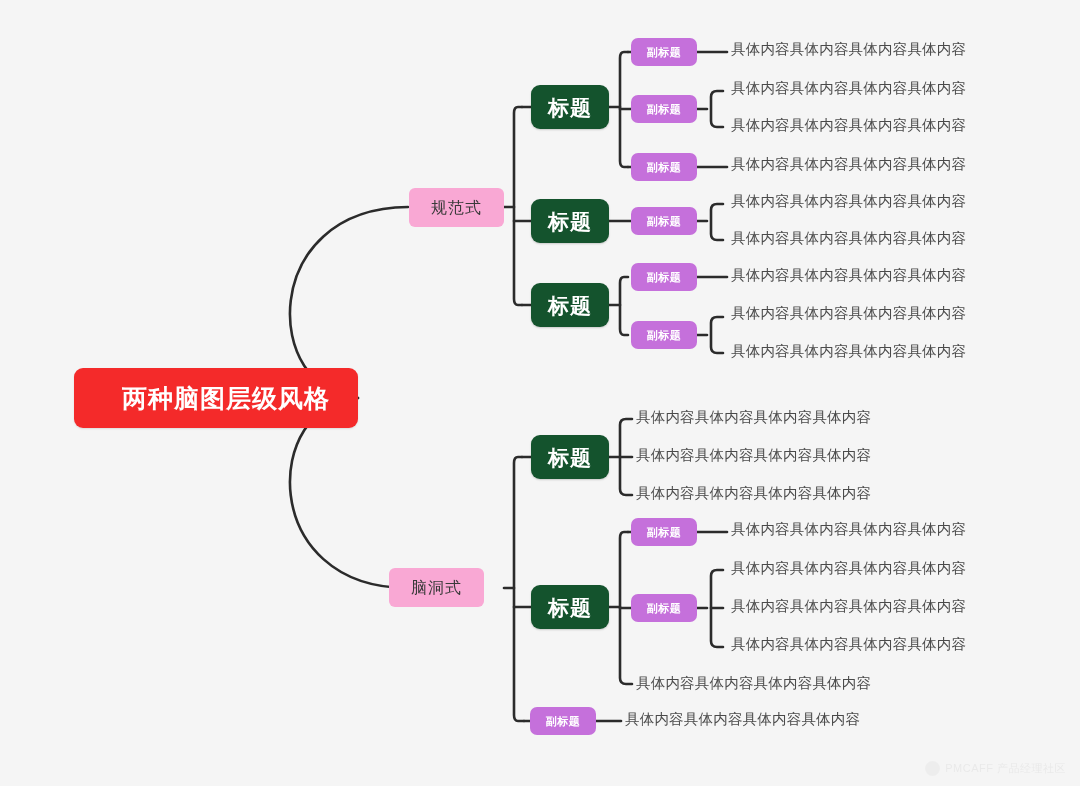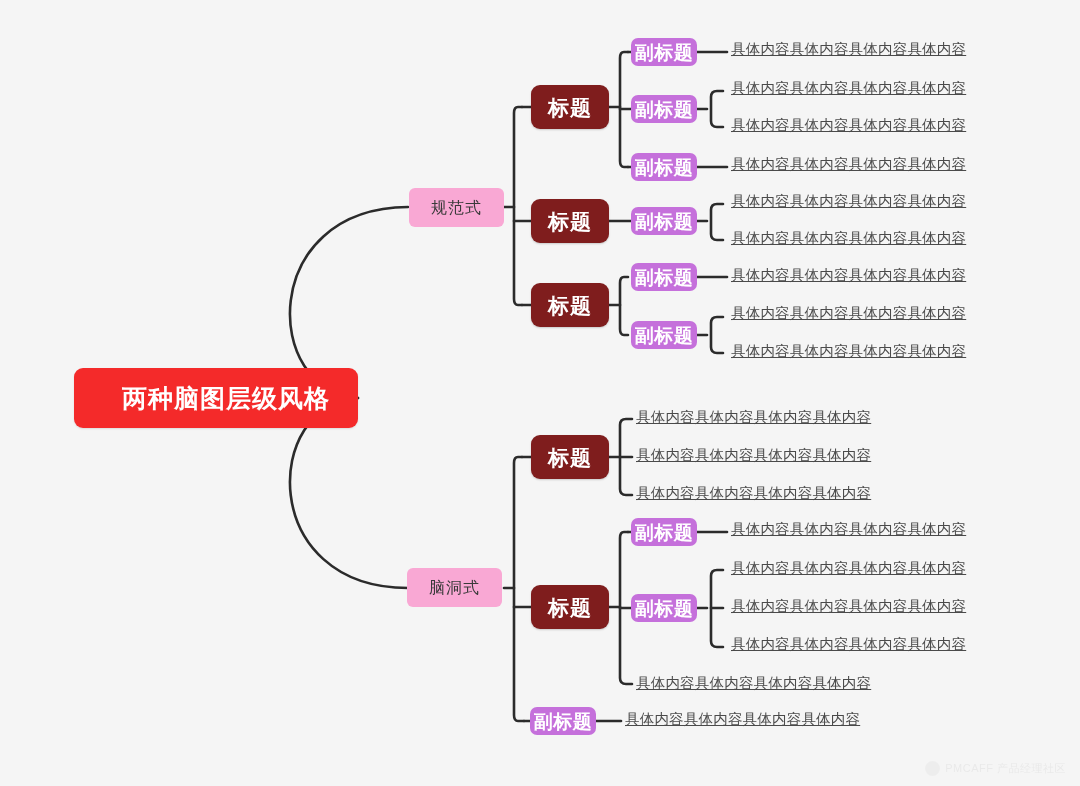--- a/index.html
+++ b/index.html
@@ -47,45 +47,44 @@
   
   .node.cat {
     background: #f9a8d4;
     color: #3a3a3a;
     border-radius: 6px;
     font-size: 16px;
     letter-spacing: 1px;
   }
   
   .node.title {
-    background: #7f1d1d;
+    background: #14532d;
     color: #ffffff;
     border-radius: 9px;
     font-size: 21px;
     font-weight: bold;
     letter-spacing: 1px;
     box-shadow: 0 1px 2px rgba(0,0,0,0.18);
   }
   
   .node.sub {
     background: #c570db;
     color: #ffffff;
     border-radius: 7px;
-    font-size: 19px;
+    font-size: 11px;
     font-weight: bold;
     letter-spacing: 0.5px;
     align-items: center;
   }
   
   .node.leaf {
     color: #4a4a4a;
     font-size: 14.5px;
     justify-content: flex-start;
     letter-spacing: 0.2px;
-    text-decoration: underline;
   }
   #watermark {
     position: absolute;
     right: 14px;
     bottom: 10px;
     display: flex;
     align-items: center;
     gap: 5px;
     opacity: 0.30;
     pointer-events: none;
@@ -170,21 +169,21 @@
     </g>
   </svg>
 
   <div class="node root" style="left:74px; top:368px; width:284px; height:60px;">
     <span>两种脑图层级风格</span>
   </div>
 
   <div class="node cat" style="left:409px; top:188px; width:95px; height:39px;">
     <span>规范式</span>
   </div>
-  <div class="node cat" style="left:407px; top:568px; width:95px; height:39px;">
+  <div class="node cat" style="left:389px; top:568px; width:95px; height:39px;">
     <span>脑洞式</span>
   </div>
 
   <div class="node title" style="left:531px; top:85px; width:78px; height:44px;">
     <span>标题</span>
   </div>
   <div class="node title" style="left:531px; top:199px; width:78px; height:44px;">
     <span>标题</span>
   </div>
   <div class="node title" style="left:531px; top:283px; width:78px; height:44px;">

